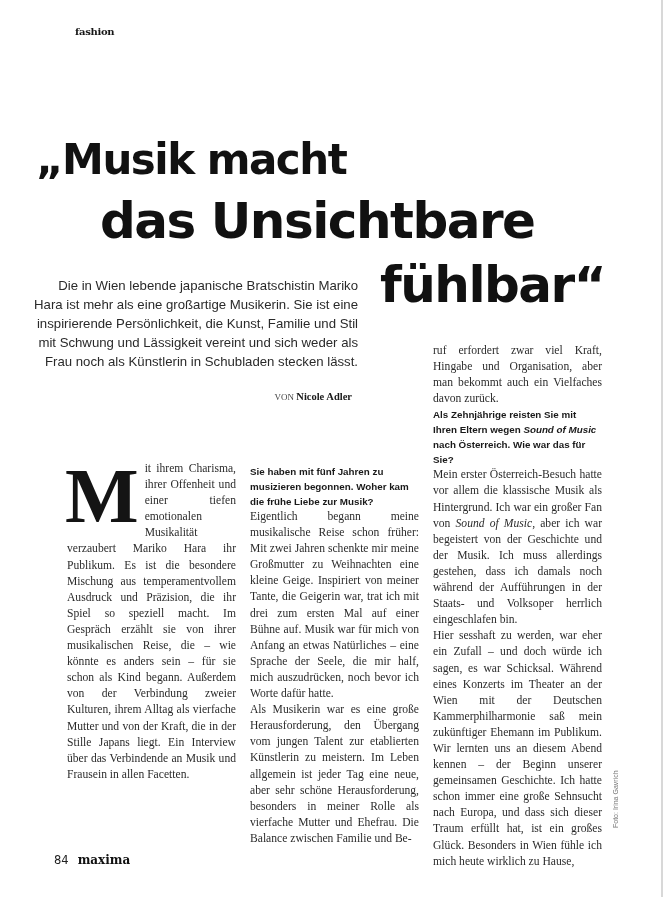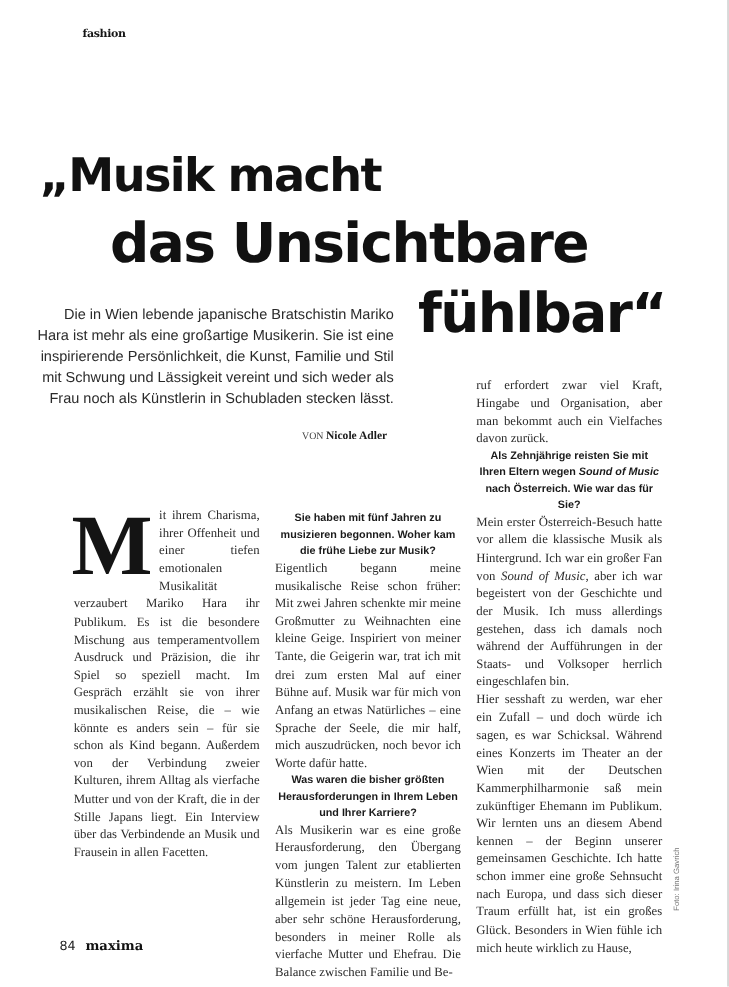--- a/index.html
+++ b/index.html
@@ -11,21 +11,21 @@
   .hl2 { left: 100px; top: 196px; font-size: 50px; }
   .hl3 { left: 380px; top: 260px; font-size: 50px; }
   .intro { position: absolute; left: 30px; top: 276px; width: 328px; text-align: right; font-family: "Liberation Sans", sans-serif; font-size: 13.2px; line-height: 19px; color: #2a2a2a; }
   .byline { position: absolute; left: 200px; top: 391px; width: 152px; text-align: right; font-family: "Liberation Serif", serif; font-size: 9px; color: #444; }
   .byline b { font-size: 10.5px; color: #1a1a1a; text-align: center; }
   .col { position: absolute; font-family: "Liberation Serif", serif; font-size: 11.6px; line-height: 16.1px; color: #2b2b2b; text-align: justify; hyphens: manual; }
   .col1 { left: 67px; top: 461px; width: 169px; }
   .col2 { left: 250px; top: 464px; width: 169px; }
   .col3 { left: 433px; top: 343px; width: 169px; }
   .col p { margin: 0; }
-  .q { font-family: "Liberation Sans", sans-serif; font-weight: bold; font-size: 9.8px; line-height: 15px; color: #1a1a1a; text-align: center; margin: 1px 0 0 0; }
+  .q { font-family: "Liberation Sans", sans-serif; font-weight: bold; font-size: 9.8px; line-height: 15px; color: #1a1a1a; text-align: left; margin: 1px 0 0 0; }
   .dropcap { float: left; font-family: "Liberation Serif", serif; font-weight: bold; font-size: 78px; line-height: 60px; margin: 5px 6px 0 -2px; color: #141414; height: 62px; }
   .credit { position: absolute; left: 612px; top: 828px; transform: rotate(-90deg); transform-origin: left top; font-family: "Liberation Sans", sans-serif; font-size: 7px; color: #777; white-space: nowrap; }
   .footer { position: absolute; left: 54px; top: 853px; font-size: 12px; }
   .page-num { font-family: "DejaVu Sans", sans-serif; color: #222; font-size: 11.5px; text-align: center; }
   .mag { font-family: "DejaVu Serif", serif; font-weight: bold; color: #111; margin-left: 6px; font-size: 12px; }
 </style>
 </head>
 <body>
 
 <div class="page-edge"></div>
@@ -44,21 +44,20 @@
 </div>
 
 <div class="col col1">
   <span class="dropcap">M</span>
   <p>it ihrem Charisma, ihrer Offenheit und einer tiefen emotionalen Musikalität verzaubert Mariko Hara ihr Publikum. Es ist die besondere Mischung aus temperamentvollem Ausdruck und Präzision, die ihr Spiel so speziell macht. Im Gespräch erzählt sie von ihrer musikalischen Reise, die – wie könnte es anders sein – für sie schon als Kind begann. Außerdem von der Verbindung zweier Kulturen, ihrem Alltag als vierfache Mutter und von der Kraft, die in der Stille Japans liegt. Ein Interview über das Verbindende an Musik und Frausein in allen Facetten.</p>
 </div>
 
 <div class="col col2">
   <p class="q">Sie haben mit fünf Jahren zu musizieren begonnen. Woher kam die frühe Liebe zur Musik?</p>
   <p>Eigentlich begann meine musikalische Reise schon früher: Mit zwei Jahren schenkte mir meine Großmutter zu Weihnachten eine kleine Geige. Inspiriert von meiner Tante, die Geigerin war, trat ich mit drei zum ersten Mal auf einer Bühne auf. Musik war für mich von Anfang an etwas Natürliches – eine Sprache der Seele, die mir half, mich auszudrücken, noch bevor ich Worte dafür hatte.</p>
-  <p class="q">Was waren die bisher größten Herausforderungen in Ihrem Leben und Ihrer Karriere?</p>
   <p>Als Musikerin war es eine große Herausforderung, den Übergang vom jungen Talent zur etablierten Künstlerin zu meistern. Im Leben allgemein ist jeder Tag eine neue, aber sehr schöne Herausforderung, besonders in meiner Rolle als vierfache Mutter und Ehefrau. Die Balance zwischen Familie und Be-</p>
 </div>
 
 <div class="col col3">
   <p>ruf erfordert zwar viel Kraft, Hingabe und Organisation, aber man bekommt auch ein Vielfaches davon zurück.</p>
   <p class="q"><span>Als Zehnjährige reisten Sie mit Ihren Eltern wegen </span><i>Sound of Music</i><span> nach Österreich. Wie war das für Sie?</span></p>
   <p><span>Mein erster Österreich-Besuch hatte vor allem die klassische Musik als Hintergrund. Ich war ein großer Fan von </span><i>Sound of Music</i><span>, aber ich war begeistert von der Geschichte und der Musik. Ich muss allerdings gestehen, dass ich damals noch während der Aufführungen in der Staats- und Volksoper herrlich eingeschlafen bin.</span></p>
   <p><span>Hier sesshaft zu werden, war eher ein Zufall – und doch würde ich sagen, es war Schicksal. Während eines Konzerts im Theater an der Wien mit der Deutschen Kammerphilharmonie saß mein zukünftiger Ehemann im Publikum. Wir lernten uns an diesem Abend kennen – der Beginn unserer gemeinsamen Geschichte. Ich hatte schon immer eine große Sehnsucht nach Europa, und dass sich dieser Traum erfüllt hat, ist ein großes Glück. Besonders in Wien fühle ich mich heute wirklich zu Hause,</span> </p>
 </div>
 

